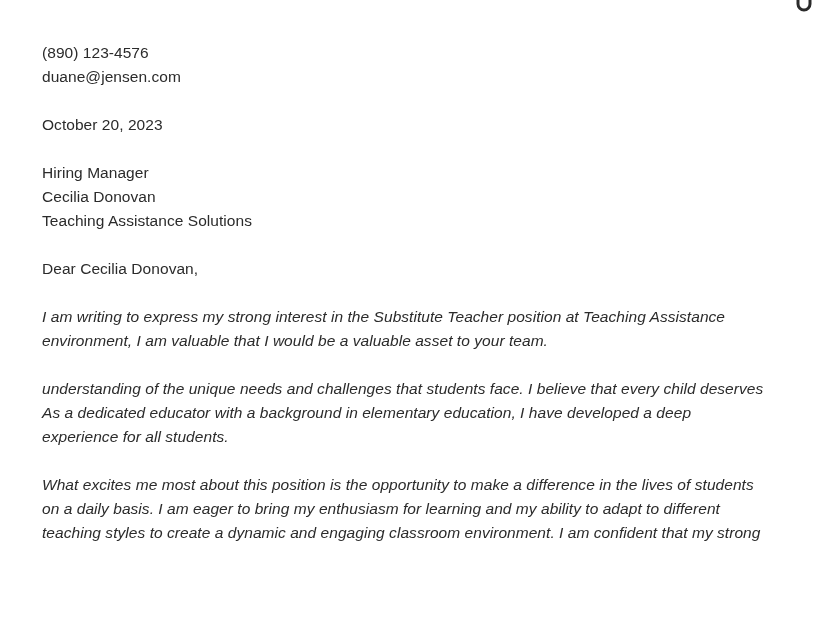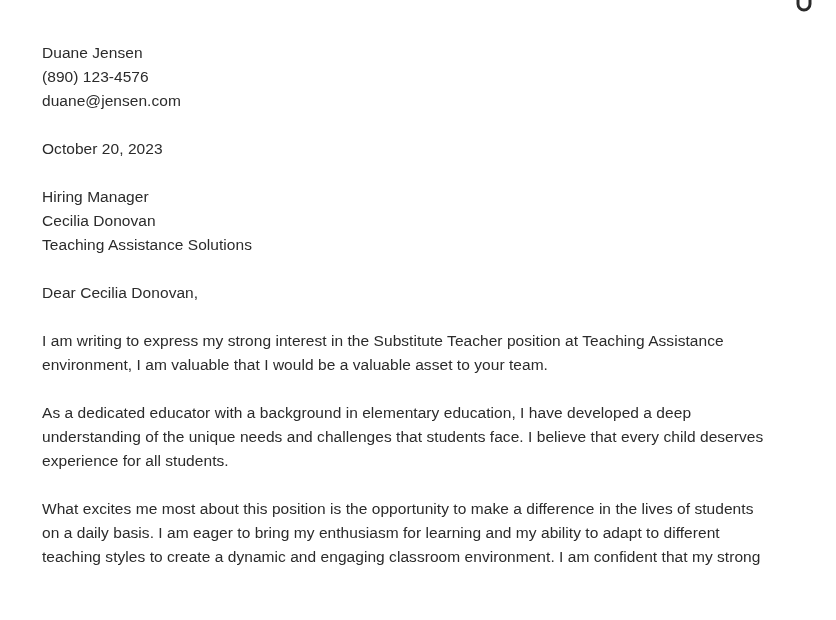--- a/index.html
+++ b/index.html
@@ -19,42 +19,41 @@
       position: absolute;
       left: 42px;
       top: 41px;
       width: 760px;
       font-size: 15.5px;
       line-height: 24px;
       letter-spacing: 0.05px;
     }
     .block { margin: 0 0 24px 0; }
     .line { display: block; white-space: nowrap; }
-    .para { margin: 0 0 24px 0; }
+    .para { margin: 0 0 24px 0; font-style: italic; }
     .para .line { white-space: nowrap; }
     .corner-icon {
       position: absolute;
       left: 796px;
       top: -10px;
       width: 16px;
       height: 24px;
     }
   </style>
 </head>
 <body>
 
 <div class="corner-icon">
   <svg width="16" height="24" viewBox="0 0 16 24">
     <path d="M2 2 V14 A6 6 0 0 0 14 14 V2" fill="none" stroke="#2b2b2b" stroke-width="3" stroke-linecap="butt"></path>
   </svg>
 </div>
 
 <div class="letter">
   <div class="block">
-    <span class="line">Duane Jensen</span>
     <span class="line">(890) 123-4576</span>
     <span class="line">duane@jensen.com</span>
   </div>
 
   <div class="block">
     <span class="line">October 20, 2023</span>
   </div>
 
   <div class="block">
     <span class="line">Hiring Manager</span>
@@ -65,22 +64,22 @@
   <div class="block">
     <span class="line">Dear Cecilia Donovan,</span>
   </div>
 
   <div class="para">
     <span class="line">I am writing to express my strong interest in the Substitute Teacher position at Teaching Assistance</span>
     <span class="line">environment, I am valuable that I would be a valuable asset to your team.</span>
   </div>
 
   <div class="para">
+    <span class="line">understanding of the unique needs and challenges that students face. I believe that every child deserves</span>
     <span class="line">As a dedicated educator with a background in elementary education, I have developed a deep</span>
-    <span class="line">understanding of the unique needs and challenges that students face. I believe that every child deserves</span>
     <span class="line">experience for all students.</span>
   </div>
 
   <div class="para">
     <span class="line">What excites me most about this position is the opportunity to make a difference in the lives of students</span>
     <span class="line">on a daily basis. I am eager to bring my enthusiasm for learning and my ability to adapt to different</span>
     <span class="line">teaching styles to create a dynamic and engaging classroom environment. I am confident that my strong</span>
   </div>
 </div>
 

